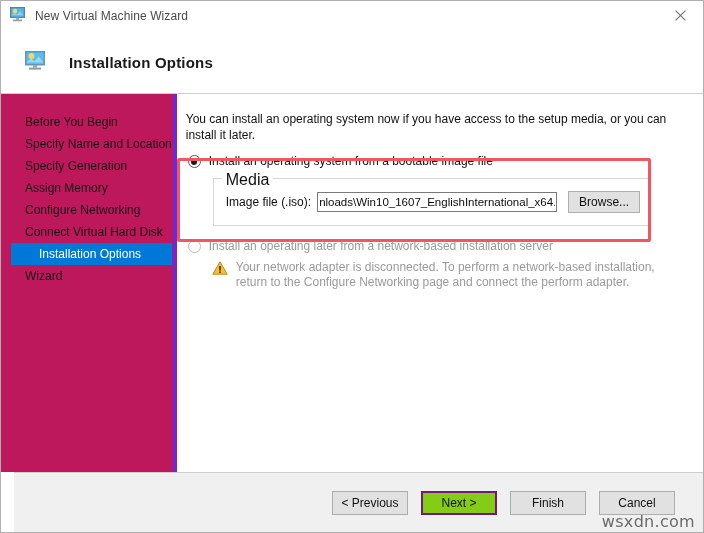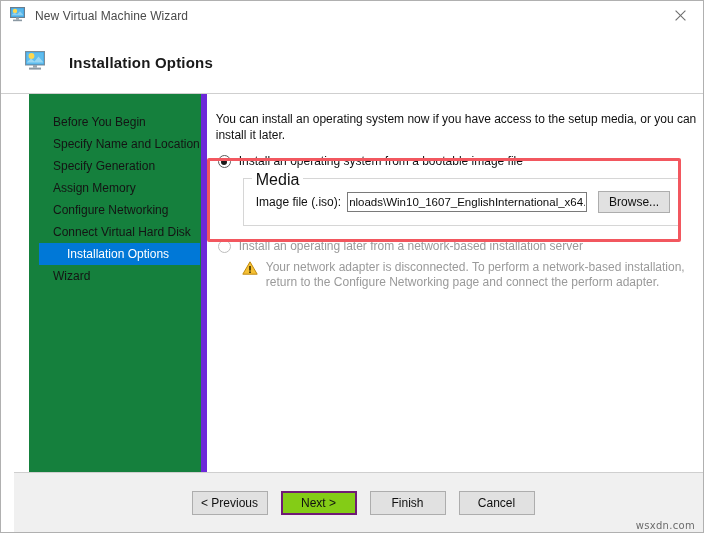--- a/index.html
+++ b/index.html
@@ -82,25 +82,24 @@
   .body {
     flex: 1 1 auto;
     display: flex;
     background: #ffffff;
     min-height: 0;
   }
 
   
   .sidebar {
     flex: 0 0 174px;
-    background: #15803d;
-    border-right: 6px solid #6d28d9;
+    background: #be185d;
+    border-right: 4px solid #6d28d9;
     padding-top: 17px;
     box-sizing: border-box;
-    margin-left: 28px;
   }
   .side-item {
     height: 22px;
     line-height: 22px;
     padding-left: 14px;
     margin: 0 1px 0 10px;
     font-size: 12px;
     color: #141414;
     white-space: nowrap;
     cursor: default;
@@ -245,22 +244,22 @@
     color: #9a9a9a;
   }
 
   
   .footer {
     flex: 0 0 60px;
     background: #f0f0f0;
     border-top: 1px solid #cfcfcf;
     display: flex;
     align-items: center;
-    justify-content: center;
-    padding-right: 4px;
+    justify-content: flex-end;
+    padding-right: 28px;
     box-sizing: border-box;
     position: relative;
     margin-left: 13px;
   }
   .btn {
     width: 76px;
     height: 24px;
     margin-left: 13px;
     background: #e1e1e1;
     border: 1px solid #adadad;
@@ -272,21 +271,21 @@
   }
   .btn.default {
     border: 2px solid #701a75;
     background: #84cc16;
   }
   .watermark {
     position: absolute;
     right: 8px;
     bottom: 1px;
     font-family: "DejaVu Sans", sans-serif;
-    font-size: 10px;
+    font-size: 16px;
     color: #6b6b6b;
     letter-spacing: 0.3px;
   }
 </style>
 </head>
 <body>
 
 <div class="window">
 
   <div class="titlebar">

